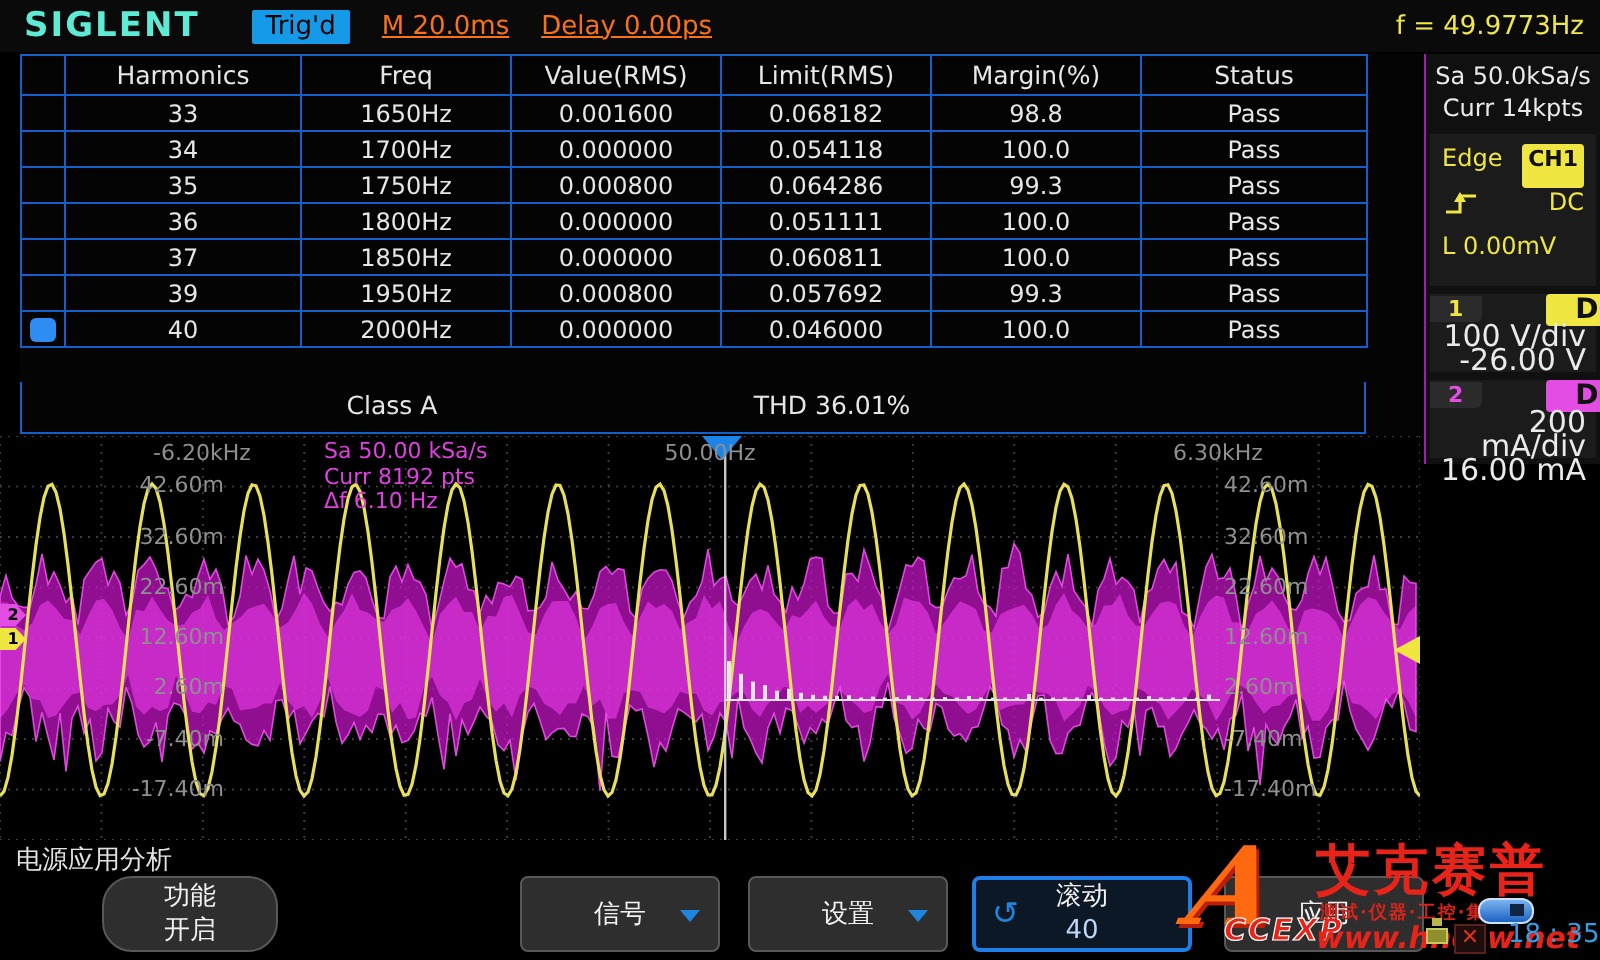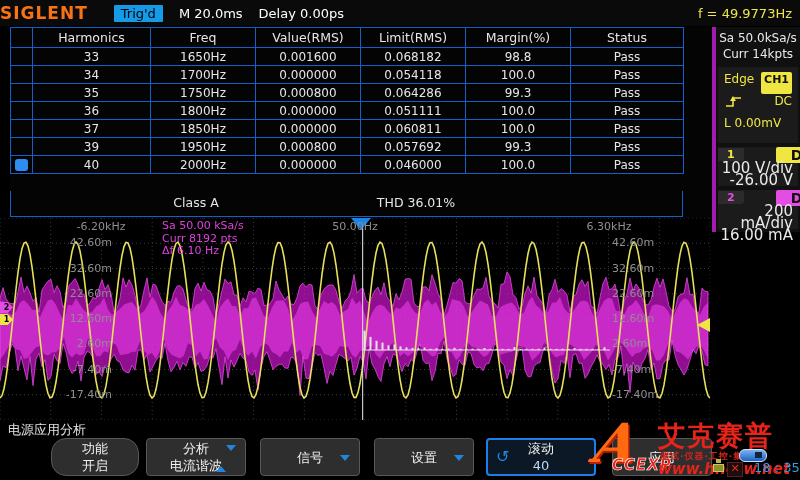--- a/index.html
+++ b/index.html
@@ -2,24 +2,24 @@
 <html><head>
 <meta charset="utf-8">
 <style>
   html,body{margin:0;padding:0;background:#000;}
   #screen{position:relative;width:800px;height:480px;background:#000;overflow:hidden;
           font-family:"DejaVu Sans","Liberation Sans",sans-serif;}
 
   
   .topbar{position:absolute;left:0;top:0;width:800px;height:26px;background:#0a0a0a;
           display:flex;align-items:center;}
-  .logo{font-weight:bold;font-size:17px;color:#f97316;letter-spacing:1px;margin-left:0;}
+  .logo{font-weight:bold;font-size:17px;color:#5eead4;letter-spacing:1px;margin-left:12px;}
   .trig-badge{margin-left:26px;background:#149ae6;color:#000000;font-size:13px;
               padding:1px 7px;border-radius:1px;}
-  .tb-text{margin-left:16px;color:#ffffff;font-size:13px;}
+  .tb-text{margin-left:16px;color:#f97316;font-size:13px;text-decoration:underline;}
   .freq-readout{margin-left:auto;margin-right:8px;color:#efe64a;font-size:13px;}
 
   
   .table-wrap{position:absolute;left:10px;top:27px;width:800px;height:191px;background:#040404;}
   table.harm{border-collapse:collapse;table-layout:fixed;width:673px;}
   table.harm th,table.harm td{border:1px solid #1560c8;color:#e6e6e6;font-size:12px;
         text-align:center;padding:0;overflow:hidden;white-space:nowrap;}
   table.harm th{height:19px;font-weight:normal;font-size:12.5px;}
   table.harm td{height:17px;}
   td.pass{color:#1ec41e;}
@@ -39,21 +39,21 @@
   .tri-up{width:0;height:0;border-left:7px solid transparent;border-right:7px solid transparent;
         border-bottom:9px solid #6e6e6e;}
   .tri-down{width:0;height:0;border-left:7px solid transparent;border-right:7px solid transparent;
         border-top:9px solid #6e6e6e;}
   .sb-track{position:absolute;left:0;top:20px;bottom:20px;width:100%;}
   .sb-thumb{position:absolute;left:3px;top:103px;width:18px;height:27px;background:#5c5c5c;
         border:1px solid #7a7a7a;border-radius:4px;}
 
   
   .right-panel{position:absolute;left:712px;top:27px;width:88px;height:205px;
-        background:#101010;border-left:4px solid #a21caf;box-sizing:border-box;}
+        background:#101010;border-left:1px solid #a21caf;box-sizing:border-box;}
   .acq{padding-top:3px;text-align:center;color:#eaeaea;font-size:12px;line-height:16px;}
   .trig-box{margin:5px 2px 0 2px;background:#1b1b1b;height:76px;padding:5px 6px;
         box-sizing:border-box;color:#f0e642;font-size:12px;}
   .trig-row{display:flex;justify-content:space-between;height:22px;}
   .src-badge{background:#f0e642;color:#111;font-weight:bold;font-size:11px;
         padding:1px 3px;border-radius:2px;}
   .ch-box{position:relative;margin:4px 2px 0 2px;background:#1b1b1b;height:39px;}
   .ch-head{display:flex;justify-content:space-between;align-items:center;height:15px;}
   .ch-num{background:#2b2b2b;font-size:11px;font-weight:bold;padding:0 9px;border-radius:0 0 3px 0;}
   .ch1 .ch-num{color:#f0e642;} .ch2 .ch-num{color:#e34de3;}
@@ -388,25 +388,20 @@
       <span class="amp-label amp-left" style="top: 169.75px;">-17.40m</span>
       <span class="amp-label amp-right" style="top: 169.75px;">-17.40m</span>
     </section>
 
   <div class="menu-title">电源应用分析</div>
 
   <div class="mbtn" id="b1">
     <span>功能</span>
     <span>开启</span>
   </div>
-  <div class="mbtn" id="b2">
-    <span>分析</span>
-    <span>电流谐波</span>
-    <span class="arr-updown"><span class="u"></span><span class="d"></span></span>
-  </div>
   <div class="mbtn" id="b3">
     <span>信号</span>
     <span class="arr-down"></span>
   </div>
   <div class="mbtn" id="b4">
     <span>设置</span>
     <span class="arr-down"></span>
   </div>
   <div class="mbtn" id="b5">
     <span class="rot-icon">↺</span>

